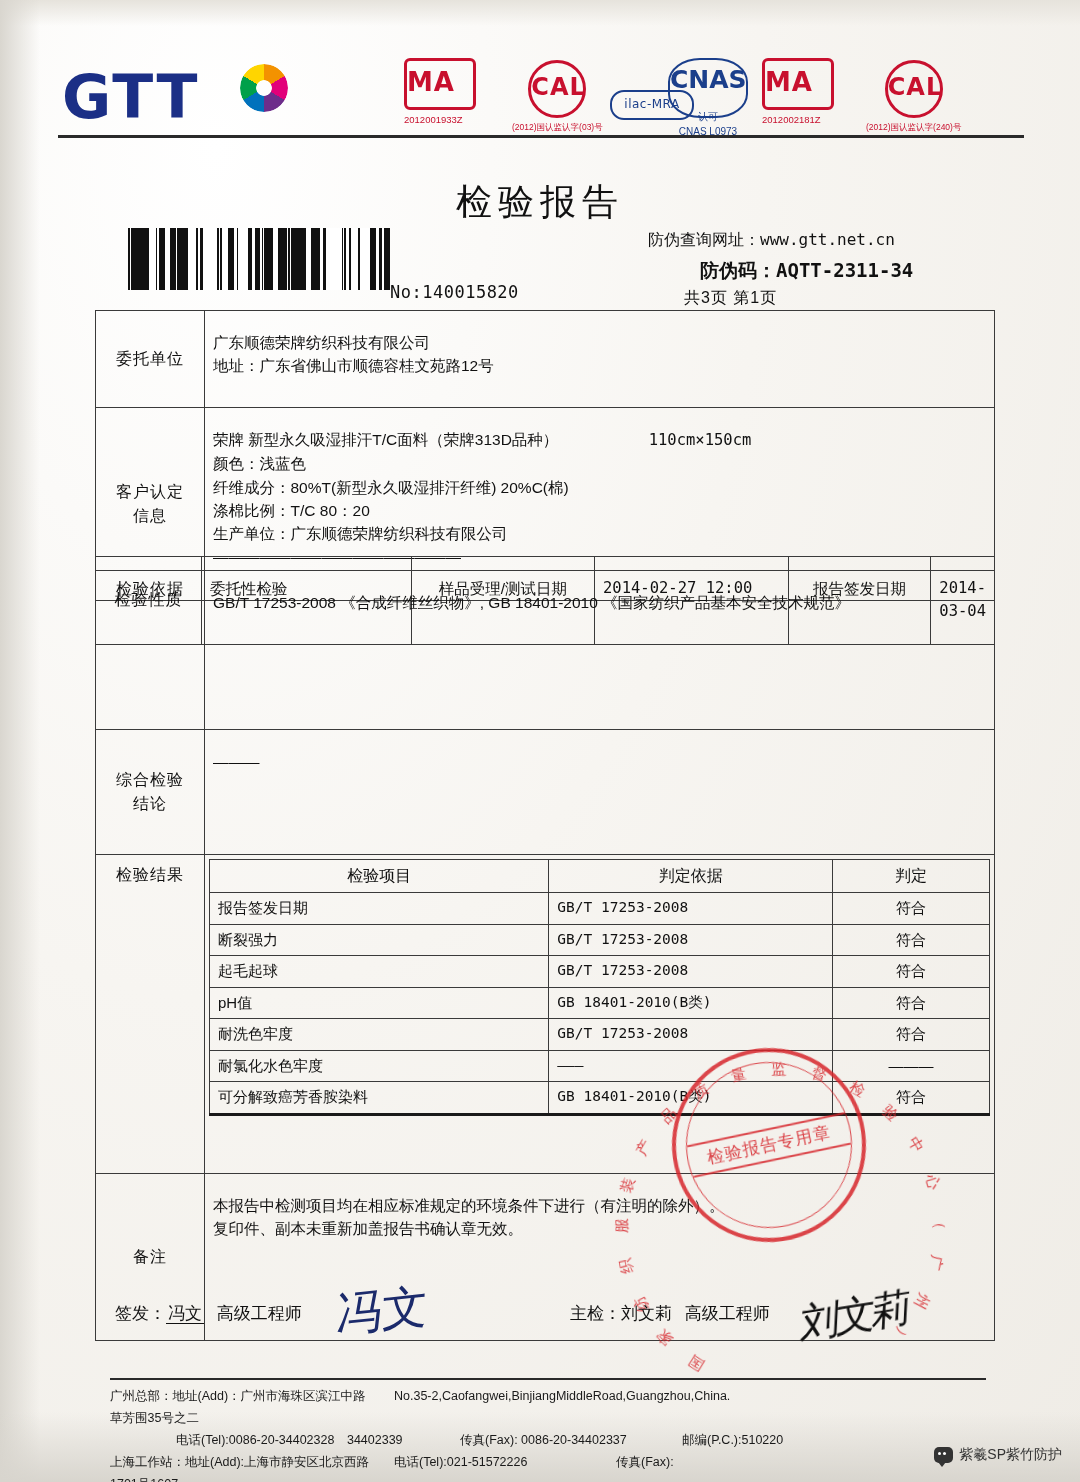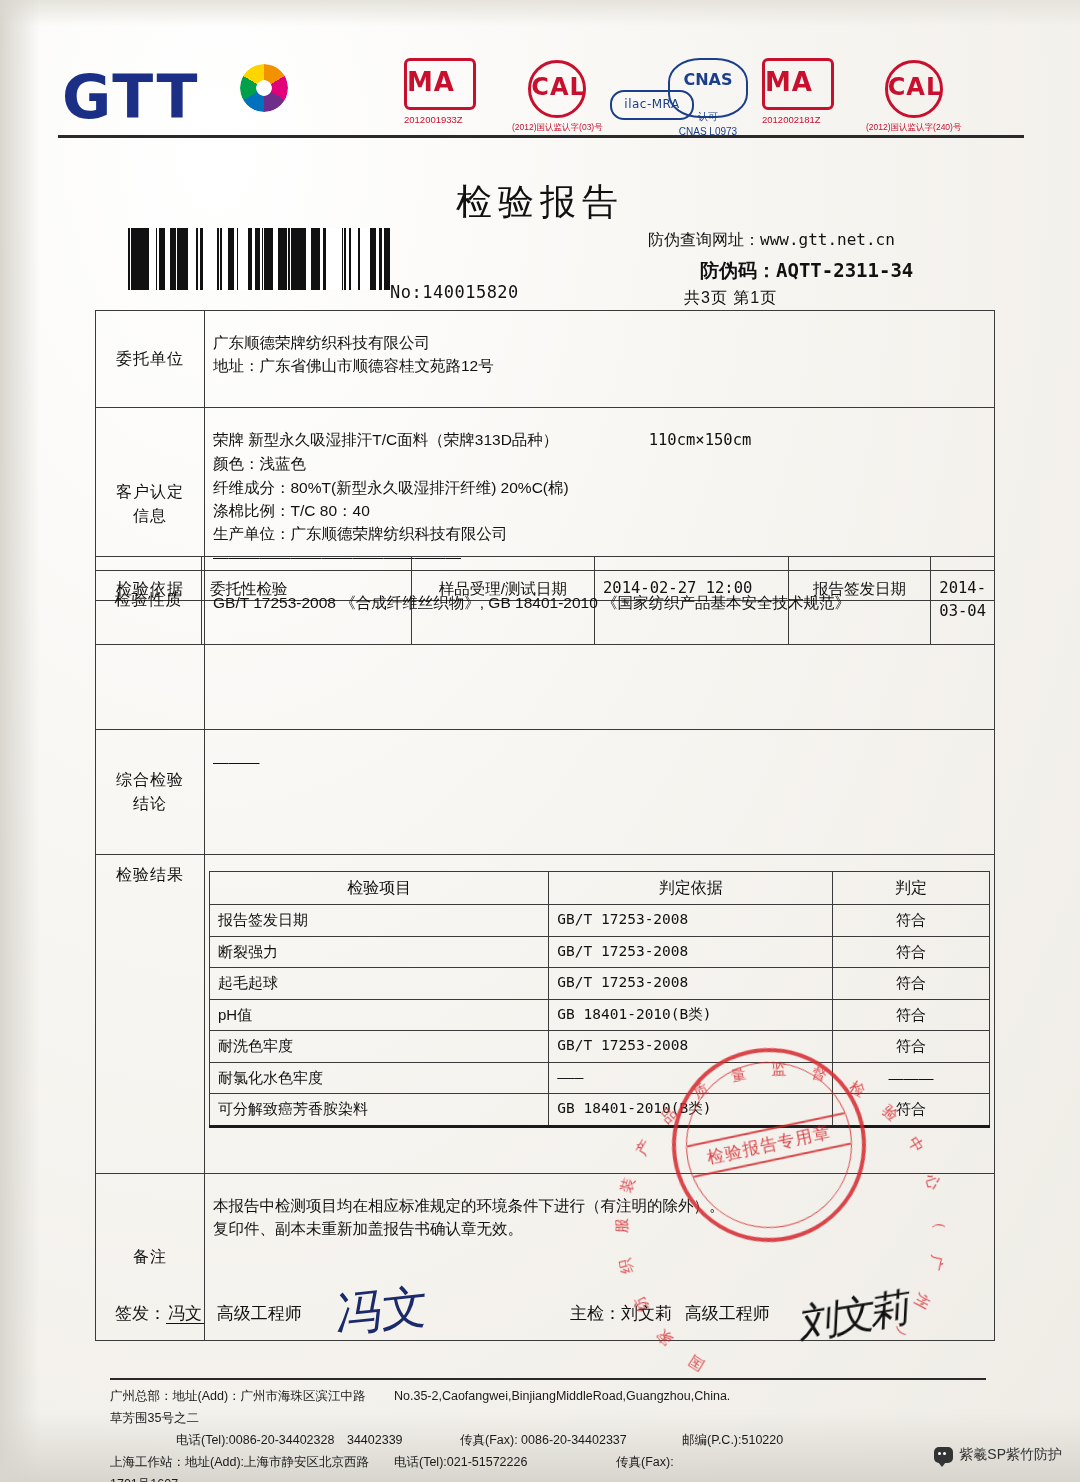--- a/index.html
+++ b/index.html
@@ -44,21 +44,21 @@
   .cert .cap{font-size:9.5px;color:#c8102e;margin-top:4px;letter-spacing:0px;white-space:nowrap;}
   .cert .cap.small{font-size:8.5px;}
   .cnas{position:absolute;left:610px;top:62px;text-align:center;}
   .cnas .oval{
     width:80px;height:26px;border:2px solid #1b3f8b;border-radius:14px;color:#1b3f8b;
     font-size:12px;line-height:24px;font-family:"DejaVu Sans",sans-serif;letter-spacing:0.5px;margin-top:28px;
   }
   .cnas2{position:absolute;left:668px;top:58px;text-align:center;}
   .cnas2 .circ{
     width:76px;height:56px;border:2px solid #1b3f8b;border-radius:40%;
-    color:#1b3f8b;font-weight:bold;font-size:16px;line-height:40px;font-family:"DejaVu Sans",sans-serif;
+    color:#1b3f8b;font-weight:bold;font-size:25px;line-height:40px;font-family:"DejaVu Sans",sans-serif;
   }
   .cnas2 .sub{font-size:10px;color:#1b3f8b;margin-top:-8px;}
   .cnas2 .cap{font-size:10px;color:#1b3f8b;margin-top:2px;}
 
   .hr-top{position:absolute;left:58px;top:135px;width:966px;height:3px;background:#2a2a2a;}
 
   
   .doc-title{
     position:absolute;left:0;top:178px;width:1080px;text-align:center;
     font-size:36px;letter-spacing:6px;color:#111;font-family:"DejaVu Sans","Liberation Sans",sans-serif;
@@ -81,21 +81,21 @@
   .tbl td{border:1px solid #3a3a3a;font-size:15.5px;color:#111;vertical-align:top;padding:20px 8px;line-height:1.5;}
   .tbl .lbl{width:92px;text-align:center;vertical-align:middle;font-size:16px;letter-spacing:1px;}
   .mono{font-family:"DejaVu Sans Mono","Liberation Mono",monospace;}
   .nowrap{white-space:nowrap;}
   .dash{letter-spacing:0px;}
   .vmid{vertical-align:middle;}
   .center{text-align:center;}
   .underline-bold{border-bottom:3px solid #1a1a1a !important;}
 
   
-  .inner{width:100%;border-collapse:collapse;margin-top:12px;}
+  .inner{width:100%;border-collapse:collapse;}
   .inner td{border:1px solid #3a3a3a;font-size:15px;padding:4px 8px;color:#111;}
   .inner td.item{width:355px;}
   .inner td.basis{width:290px;font-family:"DejaVu Sans Mono","Liberation Mono",monospace;font-size:14.5px;}
   .inner td.verdict{width:150px;text-align:center;}
   .inner tr.hdr td{text-align:center;font-family:"Liberation Sans",sans-serif;font-size:16px;}
 
   
   #stamp{
     position:absolute;left:672px;top:1048px;width:186px;height:186px;border-radius:50%;
     border:4px solid #d6242a;opacity:.85;
@@ -349,21 +349,21 @@
         <div>客户认定</div>
         <div>信息</div>
       </td>
       <td style="height:152px">
         <div>
           <span class="nowrap">荣牌 新型永久吸湿排汗T/C面料（荣牌313D品种）</span>
           <span class="mono" style="margin-left:86px">110cm×150cm</span>
         </div>
         <div>颜色：浅蓝色</div>
         <div>纤维成分：80%T(新型永久吸湿排汗纤维) 20%C(棉)</div>
-        <div>涤棉比例：T/C 80：40</div>
+        <div>涤棉比例：T/C 80：20</div>
         <div>生产单位：广东顺德荣牌纺织科技有限公司</div>
         <div class="dash">————————————————</div>
       </td>
     </tr>
   </tbody>
     </table>
 
   <table class="tbl" style="top:556px">
     <tbody>
         <tr>

